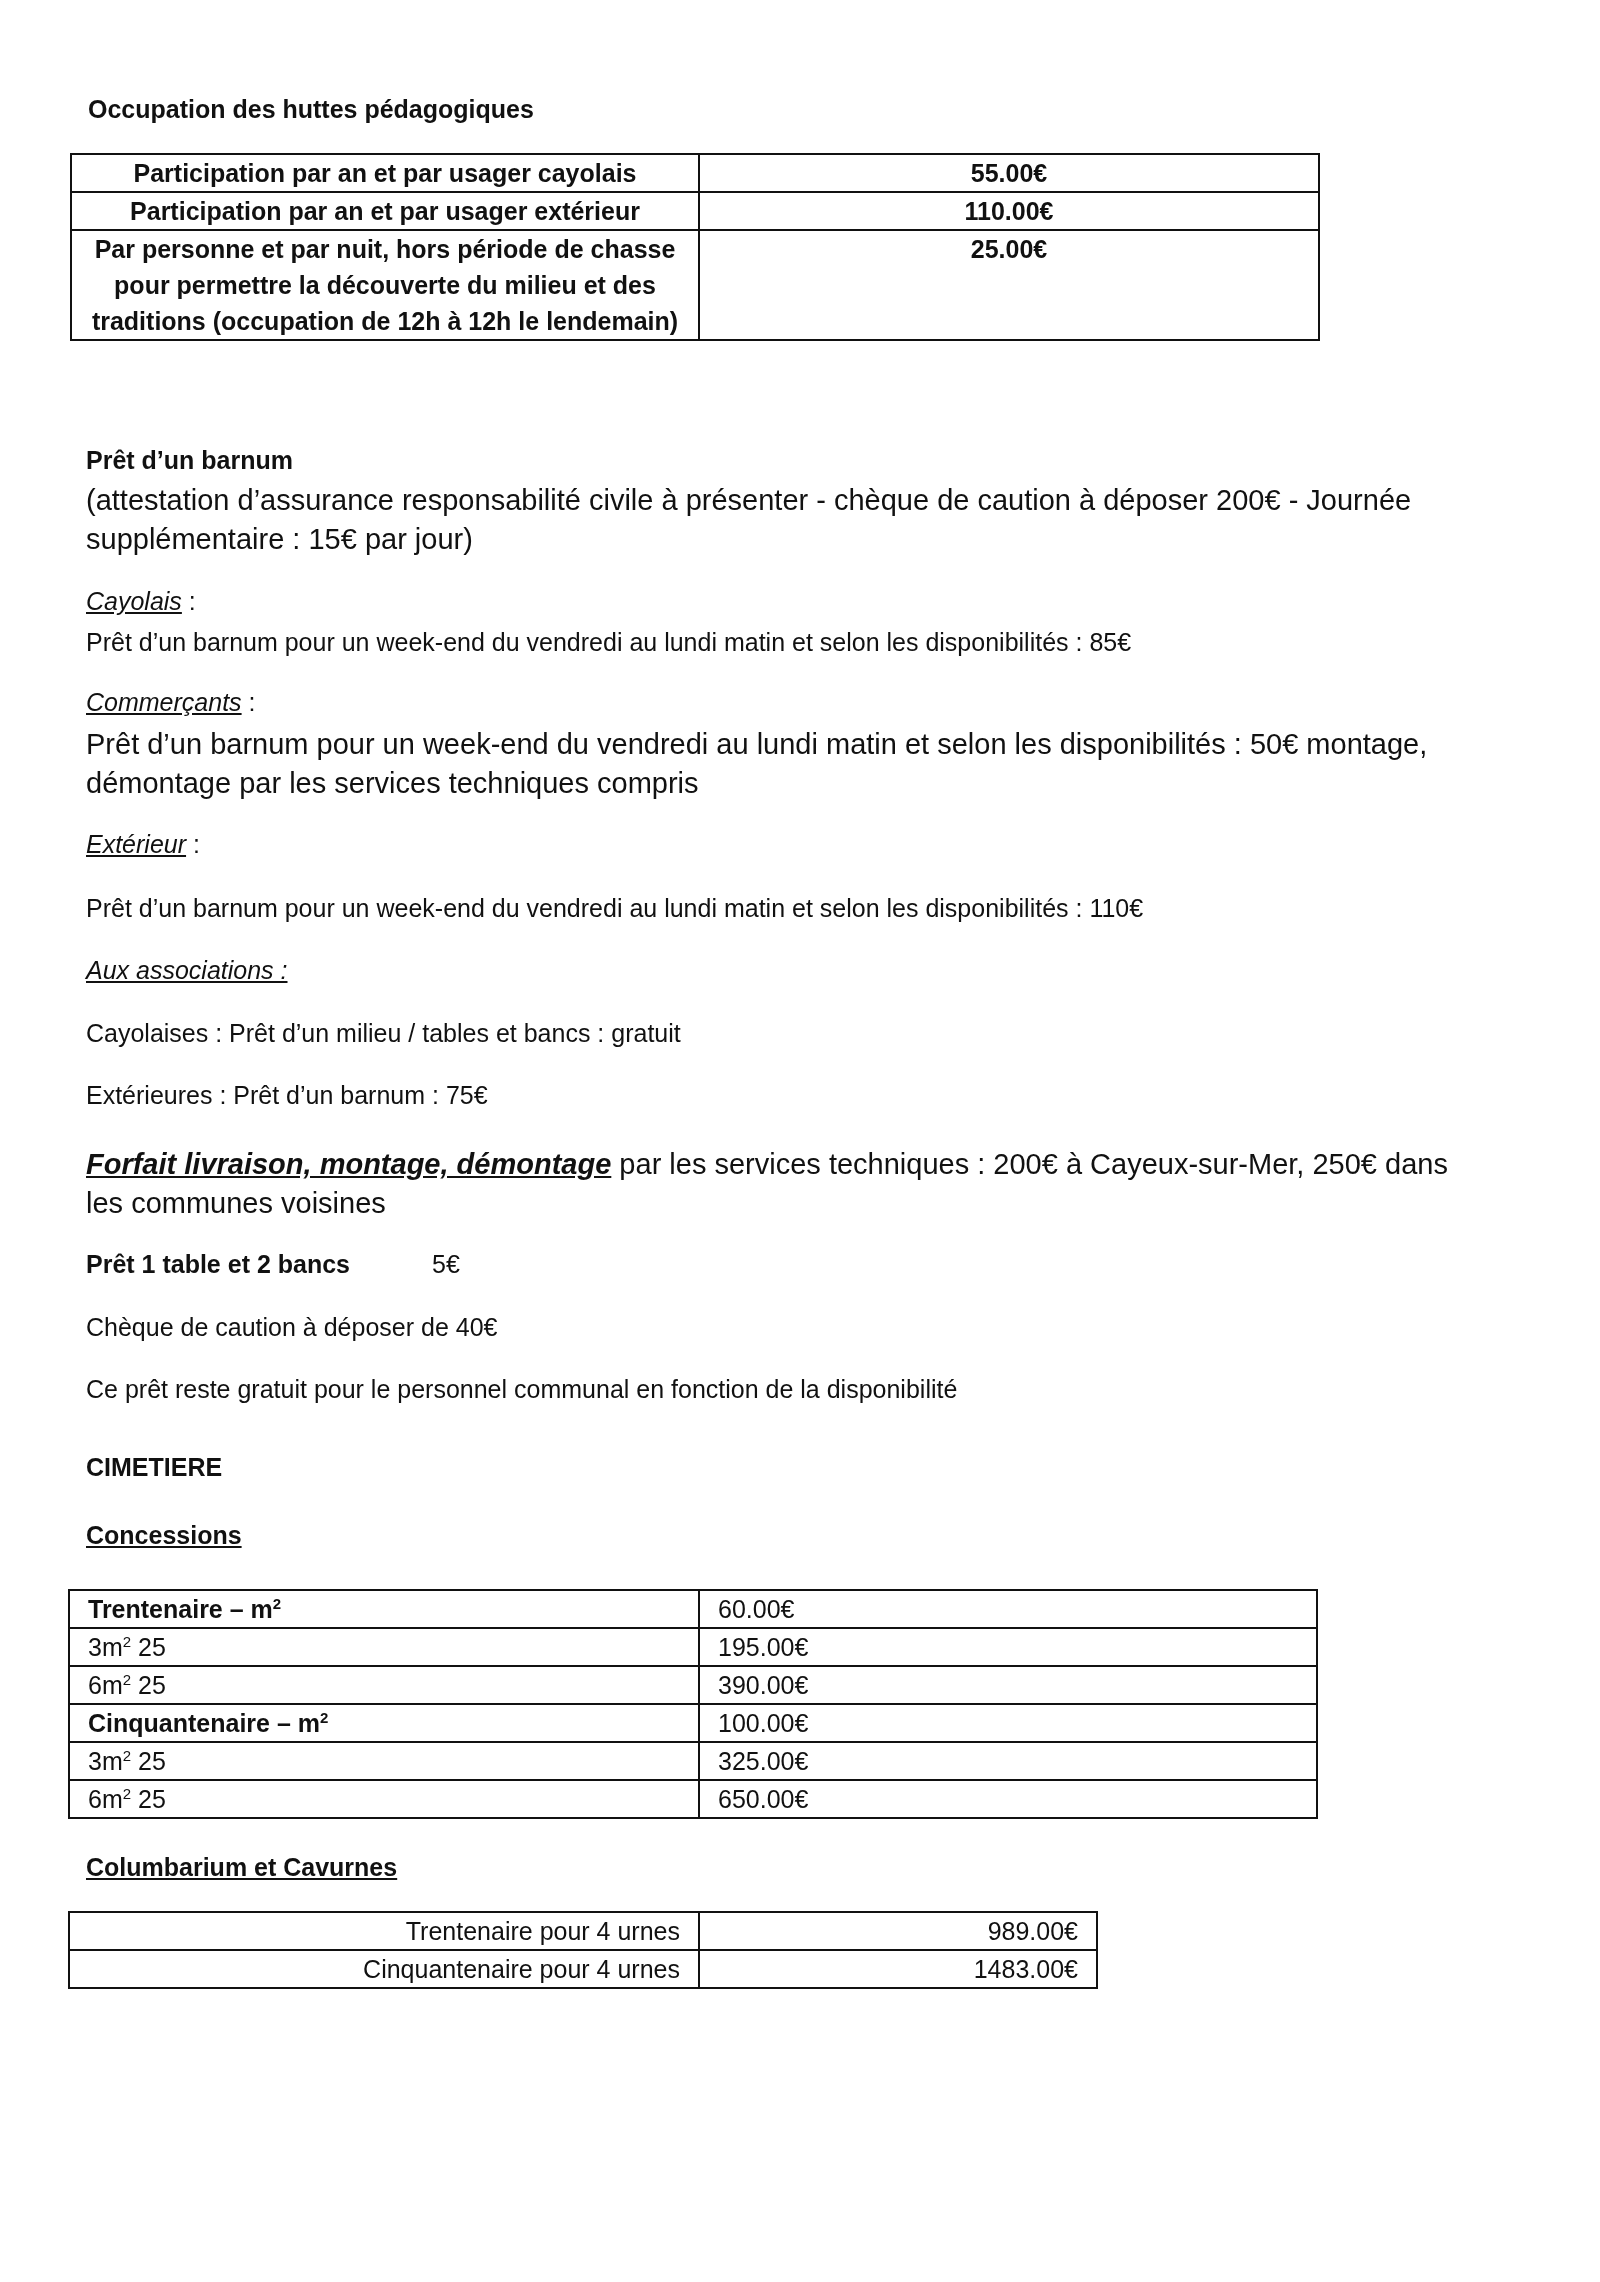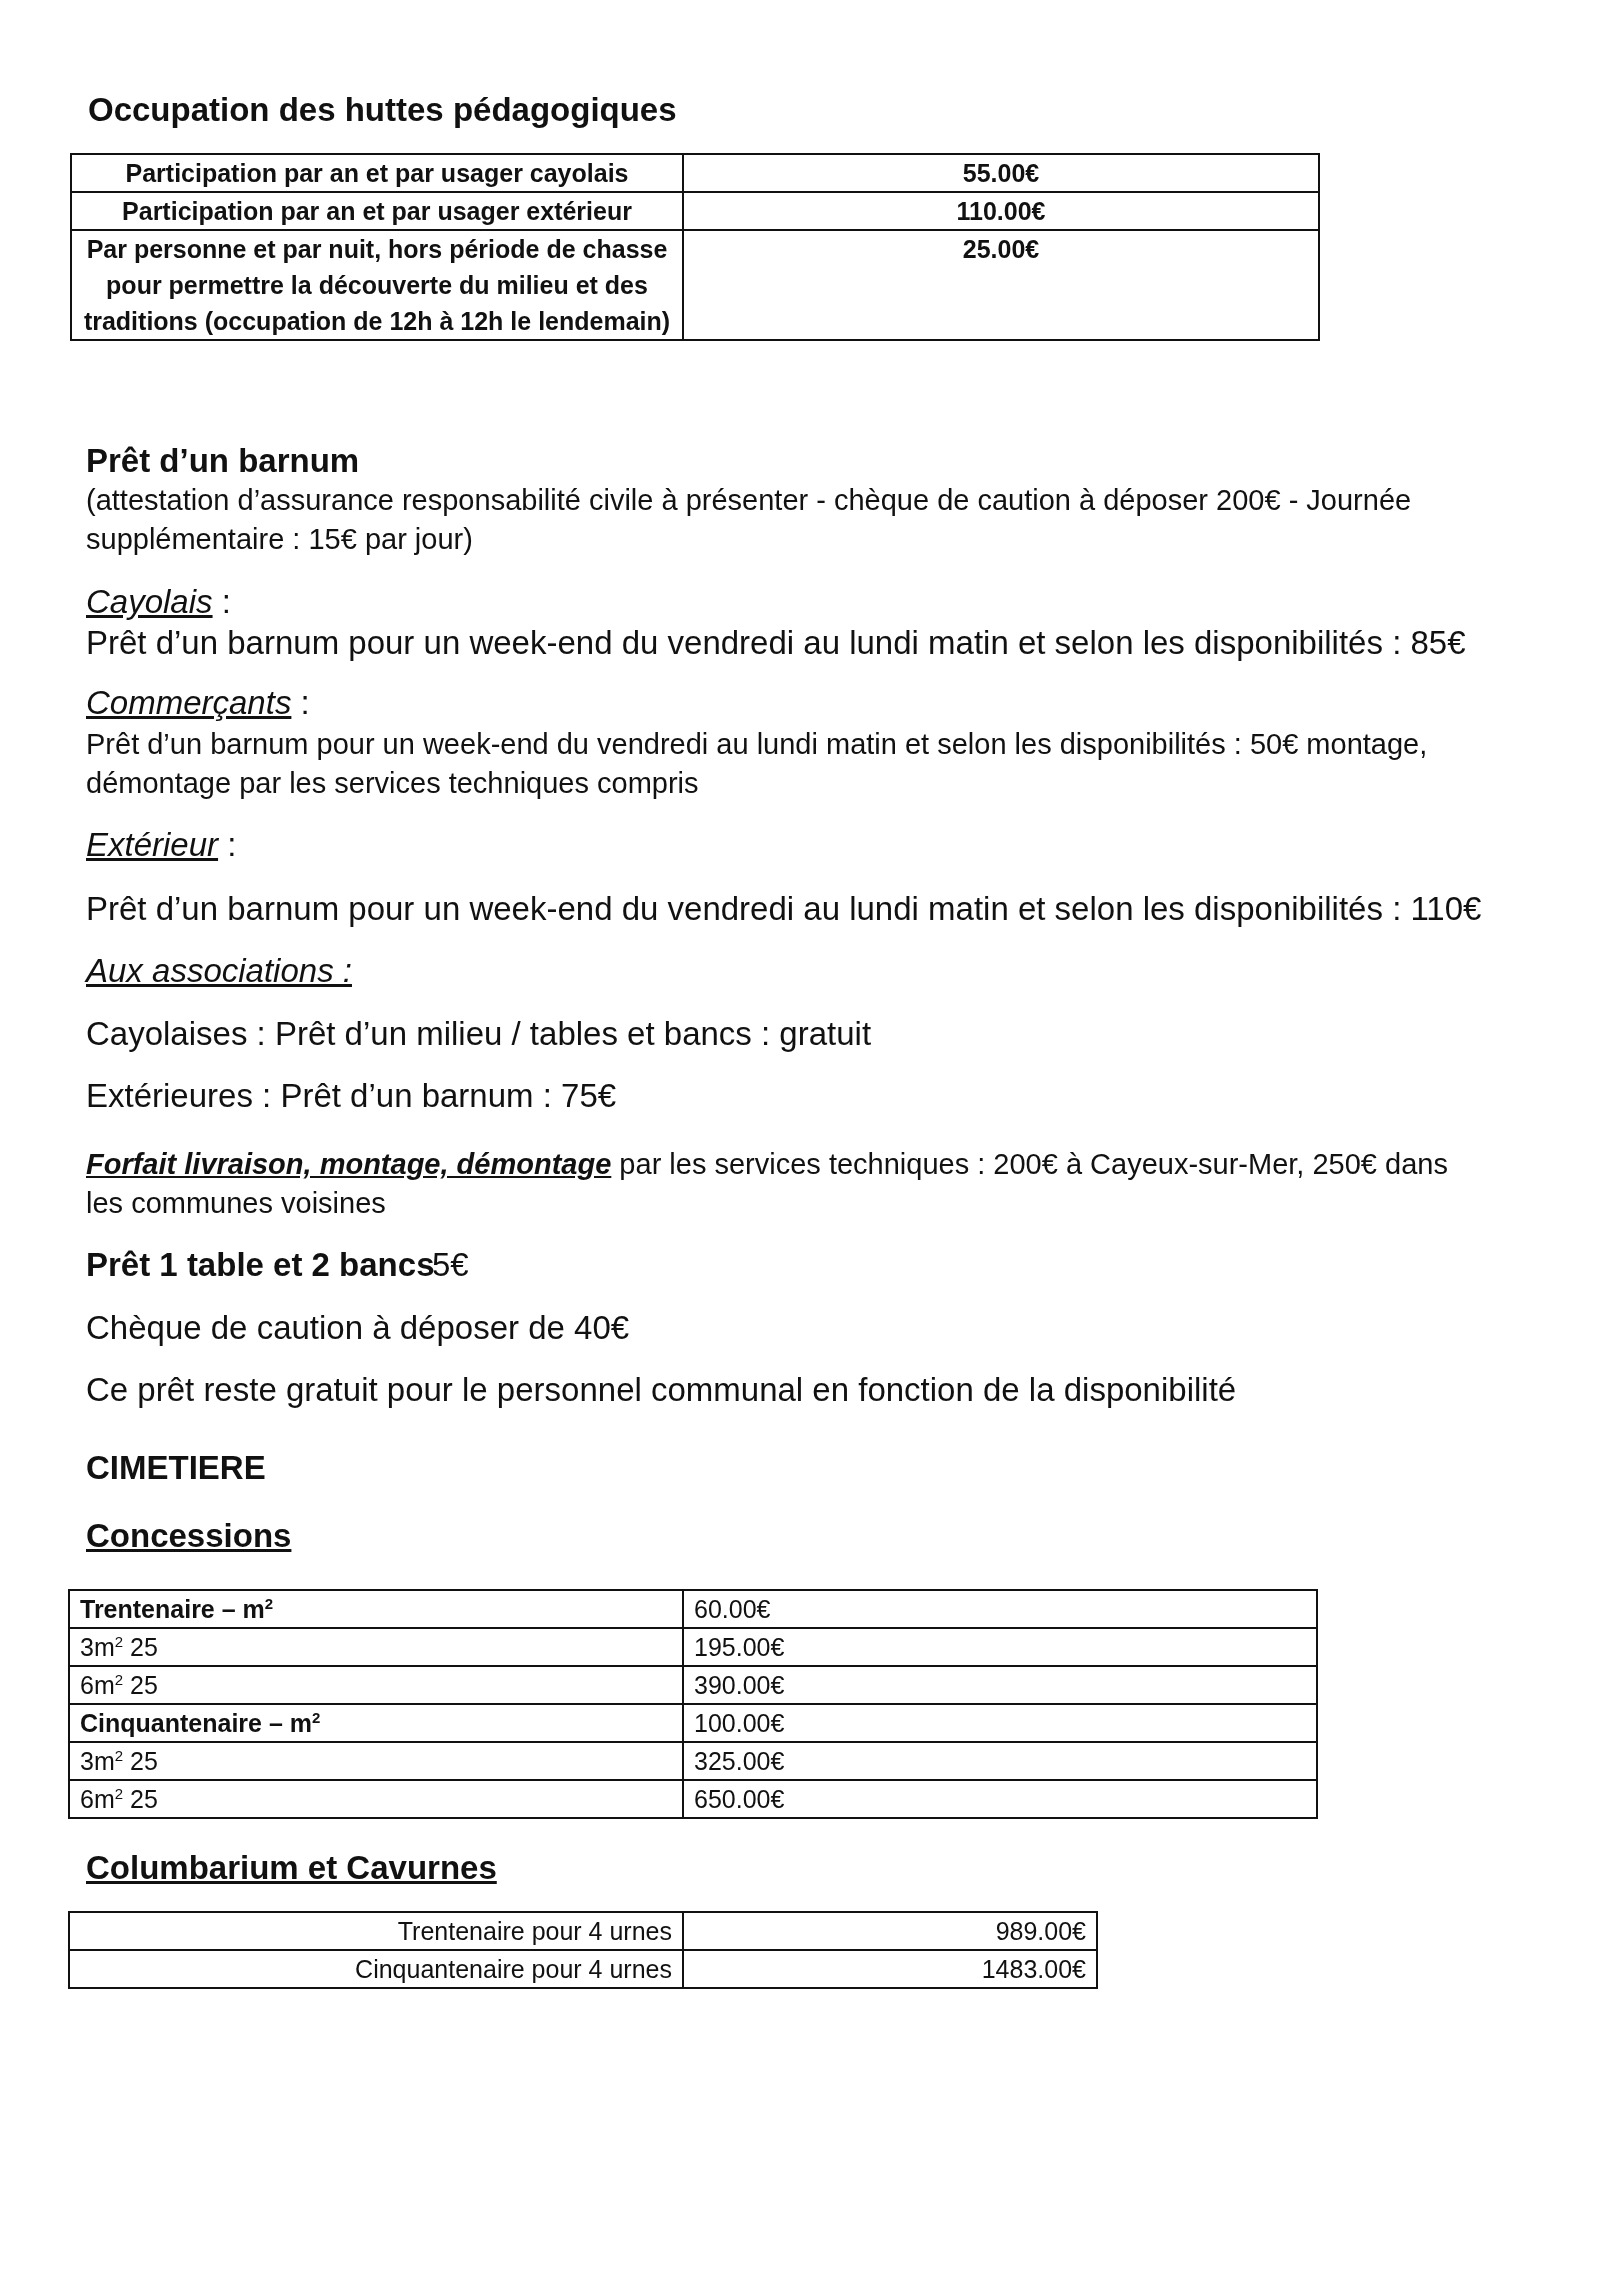--- a/index.html
+++ b/index.html
@@ -2,28 +2,28 @@
 <html><head>
 <meta charset="utf-8">
 <style>
   html, body { margin: 0; padding: 0; background: #ffffff; }
   body {
     width: 1600px; height: 2282px; position: relative; overflow: hidden;
     font-family: "Liberation Sans", sans-serif; color: #111111;
   }
   .page { position: absolute; left: 0; top: 0; width: 1600px; height: 2282px; }
   .abs { position: absolute; }
-  .txt { font-size: 33px; line-height: 39px; white-space: nowrap; }
+  .txt { font-size: 25px; line-height: 39px; white-space: nowrap; }
   .bold { font-weight: bold; }
   .ital-u { font-style: italic; text-decoration: underline; }
   .bold-ital-u { font-weight: bold; font-style: italic; text-decoration: underline; }
   .bold-u { font-weight: bold; text-decoration: underline; }
   .para { font-size: 29px; line-height: 39px; width: 1380px; }
   table.grid { position: absolute; border-collapse: collapse; font-size: 25px; }
-  table.grid td { border: 2px solid #111; padding: 0 10px; vertical-align: top; }
+  table.grid td { border: 2px solid #111; padding: 0 18px; vertical-align: top; }
   table.huttes td { text-align: center; font-weight: bold; line-height: 36px; }
   table.conc td { line-height: 36px; height: 36px; }
   sup { font-size: 15px; line-height: 0; }
 </style>
 </head>
 <body>
 
 <div class="page">
 
   <div class="abs txt bold" style="left:88px; top:90px;">Occupation des huttes pédagogiques</div>

